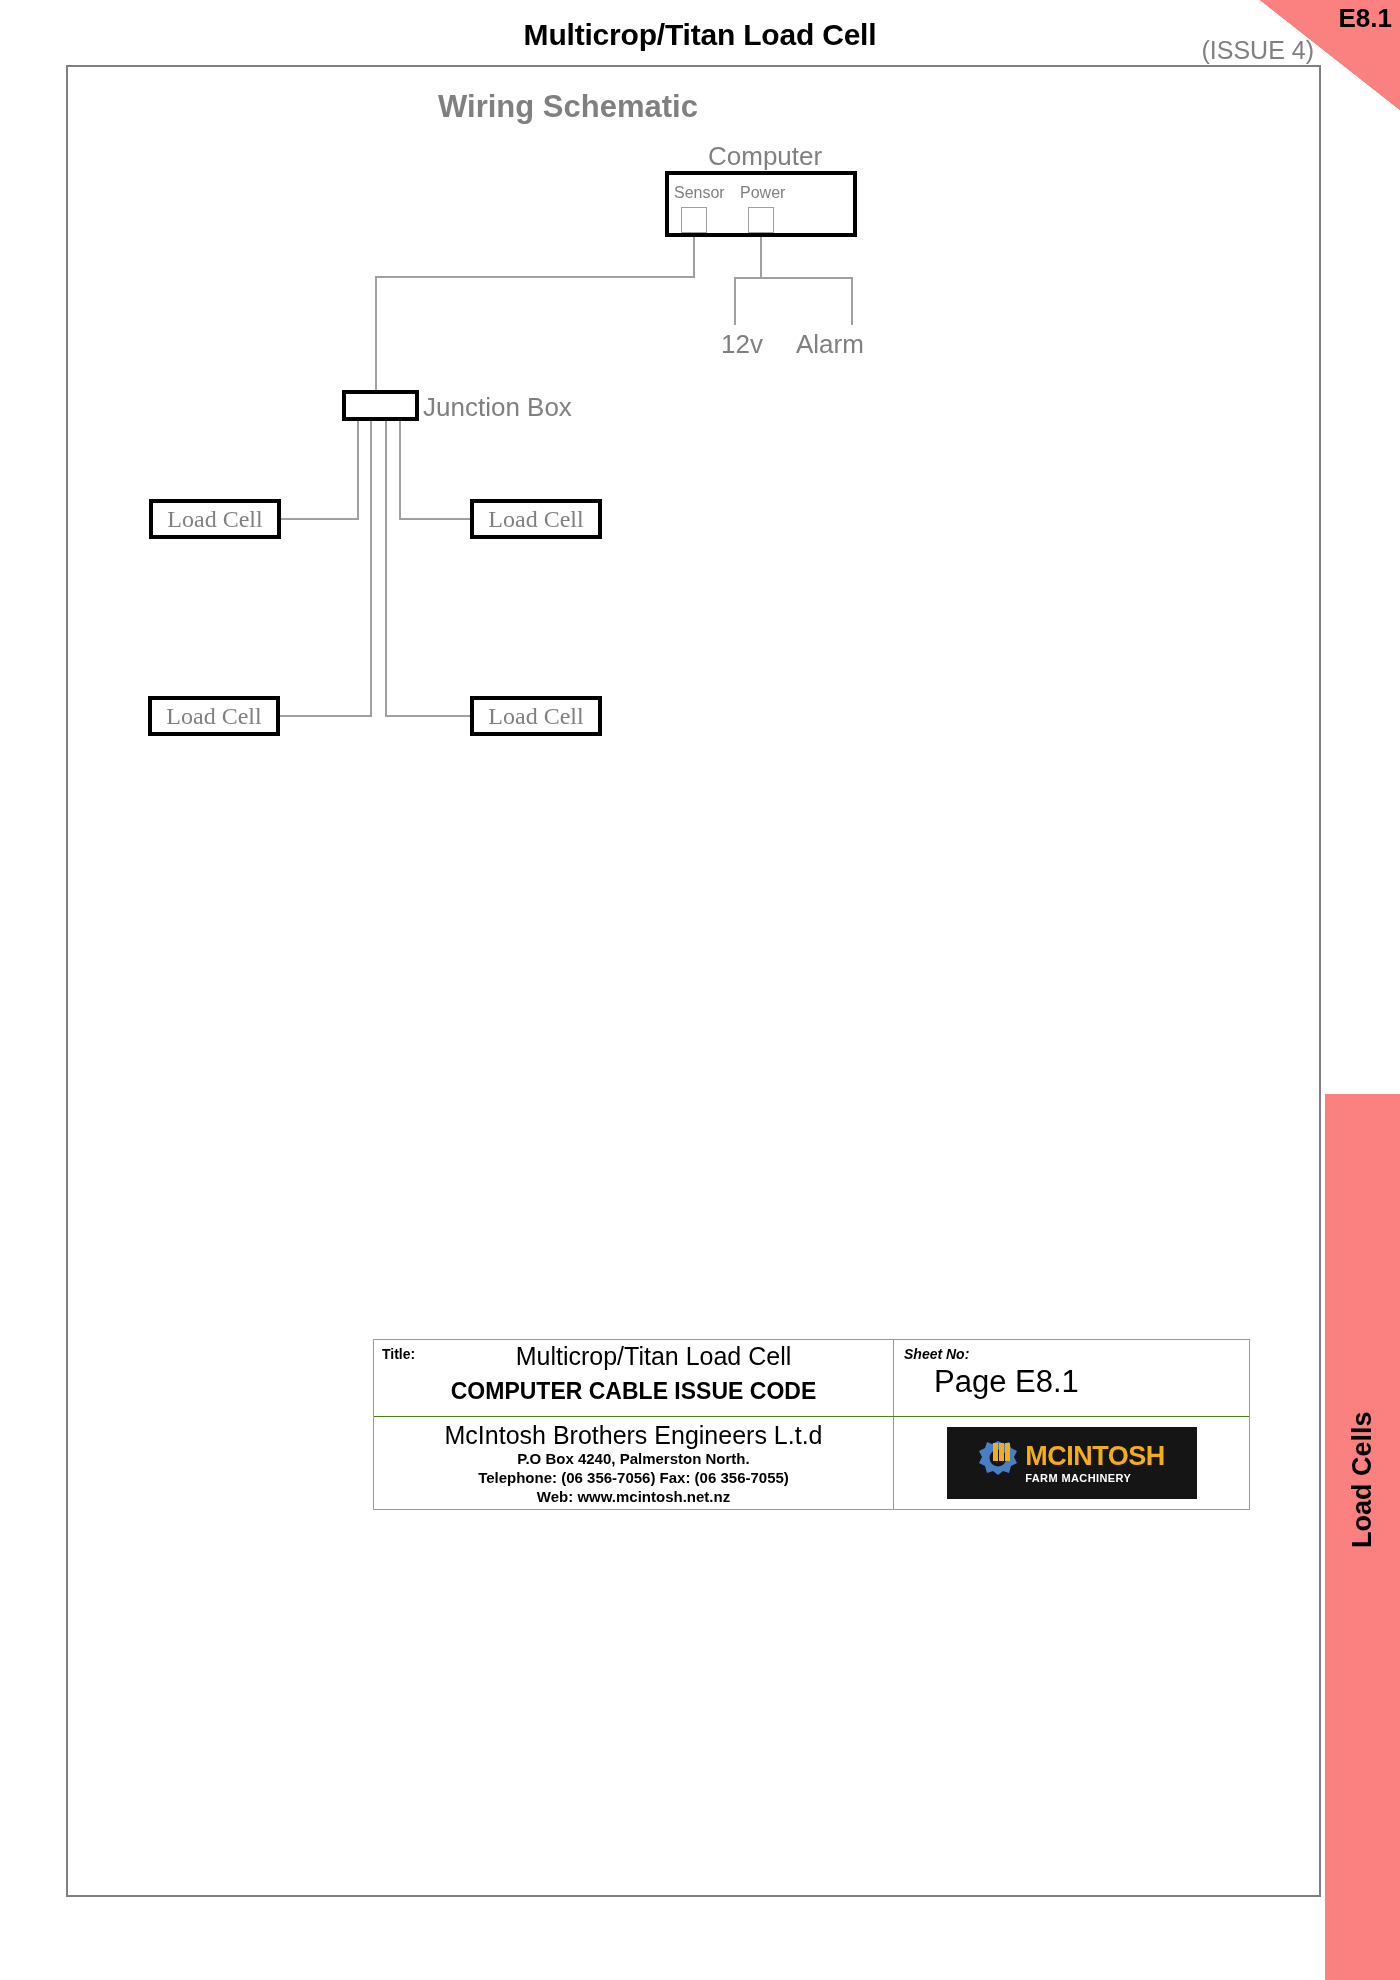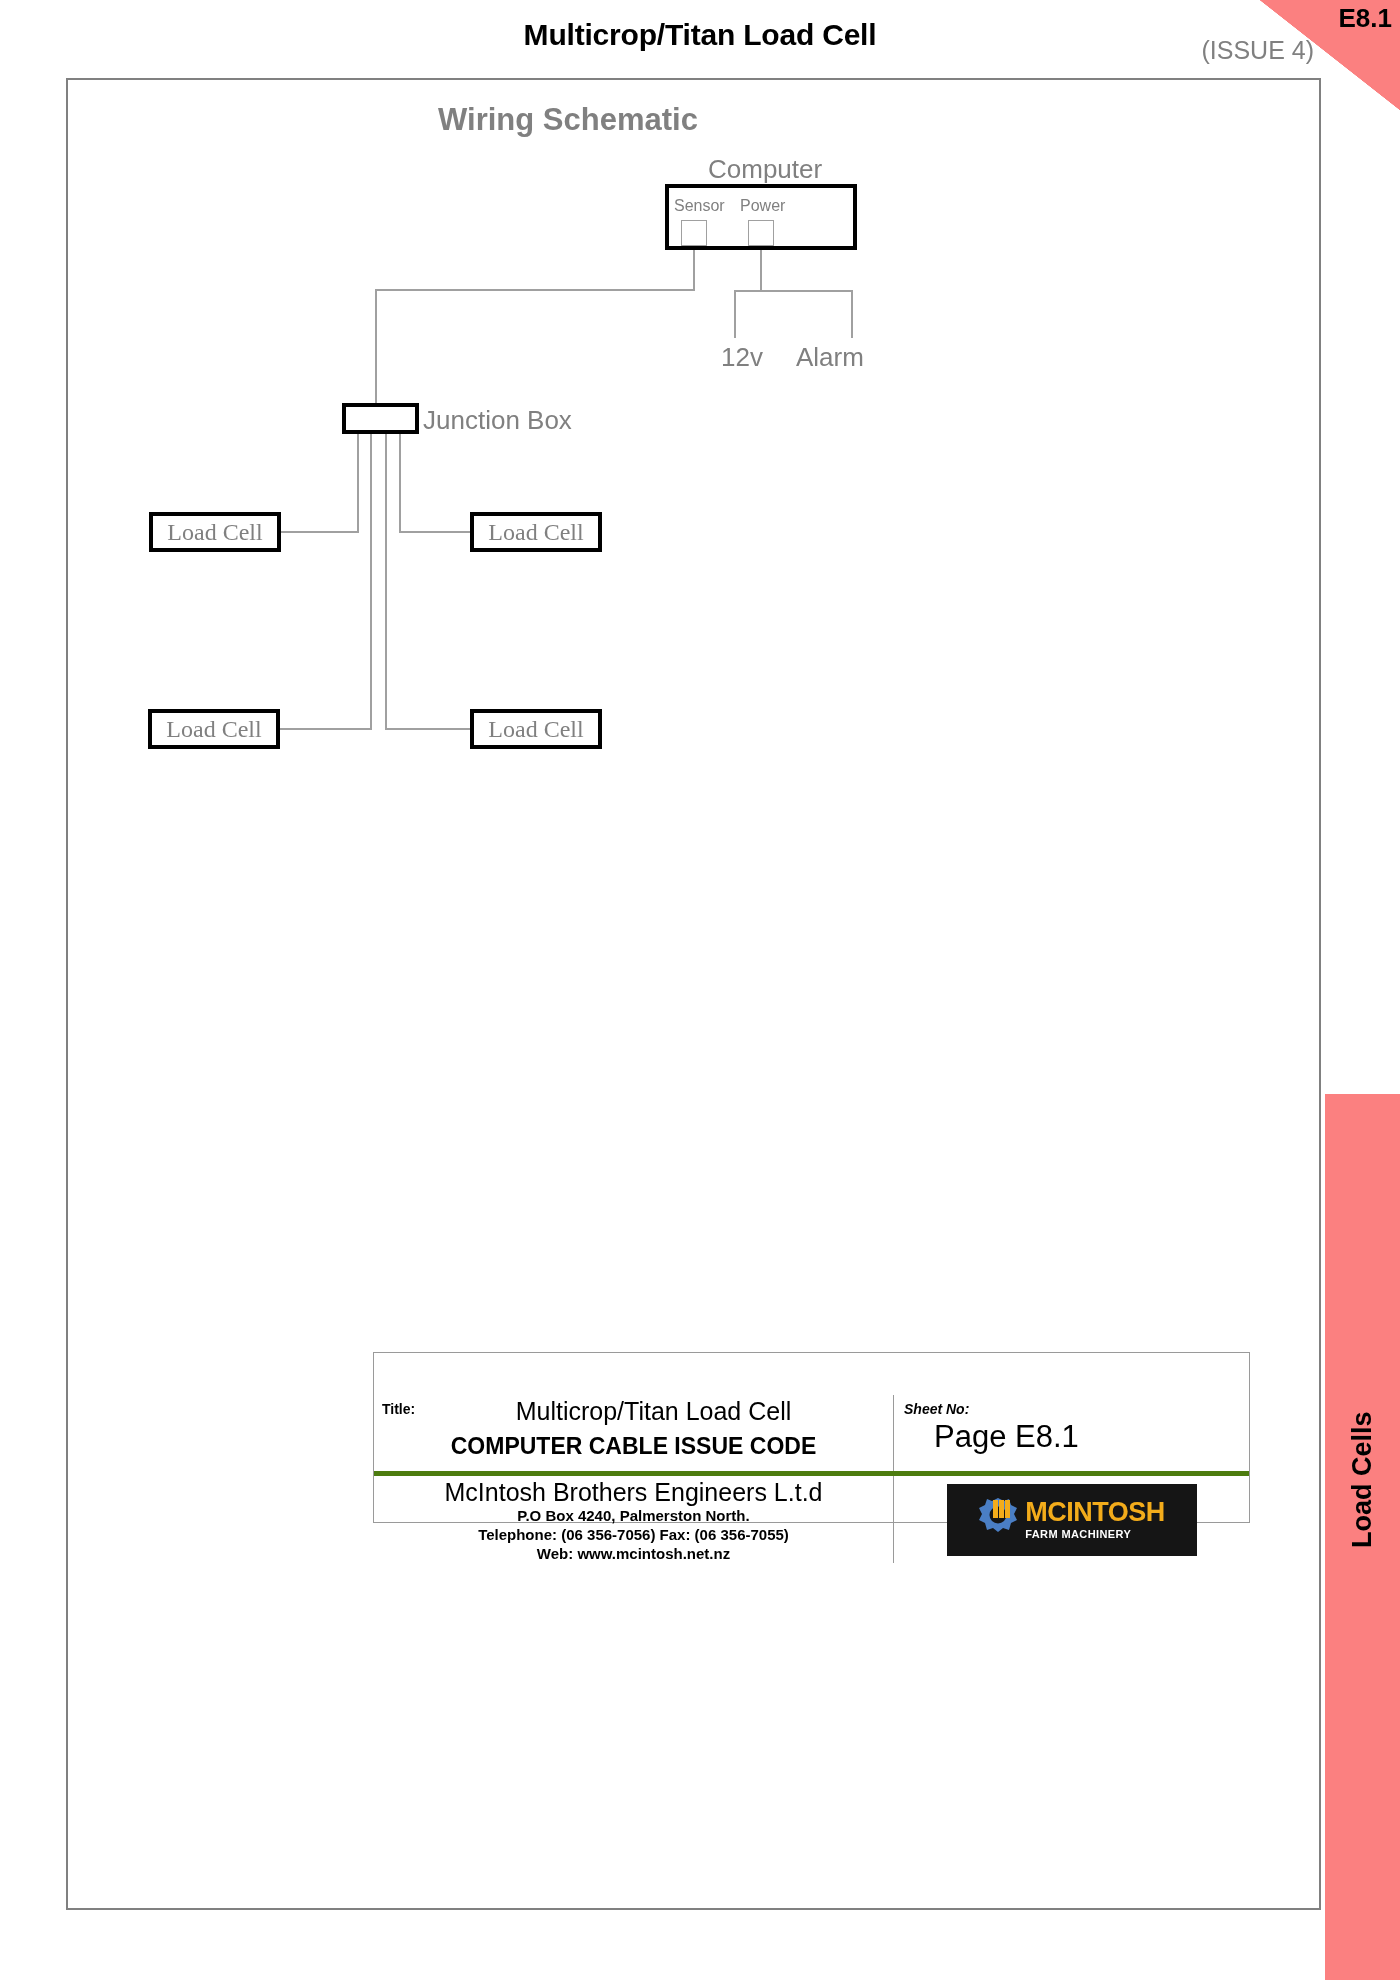--- a/index.html
+++ b/index.html
@@ -75,21 +75,21 @@
     color: #000000;
     writing-mode: vertical-rl;
     transform: rotate(180deg);
     white-space: nowrap;
   }
 
   
   #page-frame {
     position: absolute;
     left: 66px;
-    top: 78px;
+    top: 65px;
     width: 1255px;
     height: 1832px;
     border: 2px solid #808080;
     box-sizing: border-box;
     background: #ffffff;
   }
 
   
   #diagram-title {
     position: absolute;
@@ -185,21 +185,21 @@
     top: 1272px;
     width: 877px;
     height: 171px;
     border: 1px solid #9a9a9a;
     box-sizing: border-box;
     background: #ffffff;
     display: flex;
     flex-direction: column;
   }
   .tb-row { display: flex; flex: 1 1 auto; }
-  #tb-row-top { height: 76px; flex: 0 0 76px; border-bottom: 5px solid #4d7c0f; margin-top: 42px; }
+  #tb-row-top { height: 76px; flex: 0 0 76px; border-bottom: 1px solid #4d7c0f; }
   #tb-row-bottom { flex: 1 1 auto; }
 
   #tb-title-cell {
     position: relative;
     width: 519px;
     flex: 0 0 519px;
     border-right: 1px solid #9a9a9a;
   }
   #tb-title-caption {
     position: absolute; left: 8px; top: 6px;

